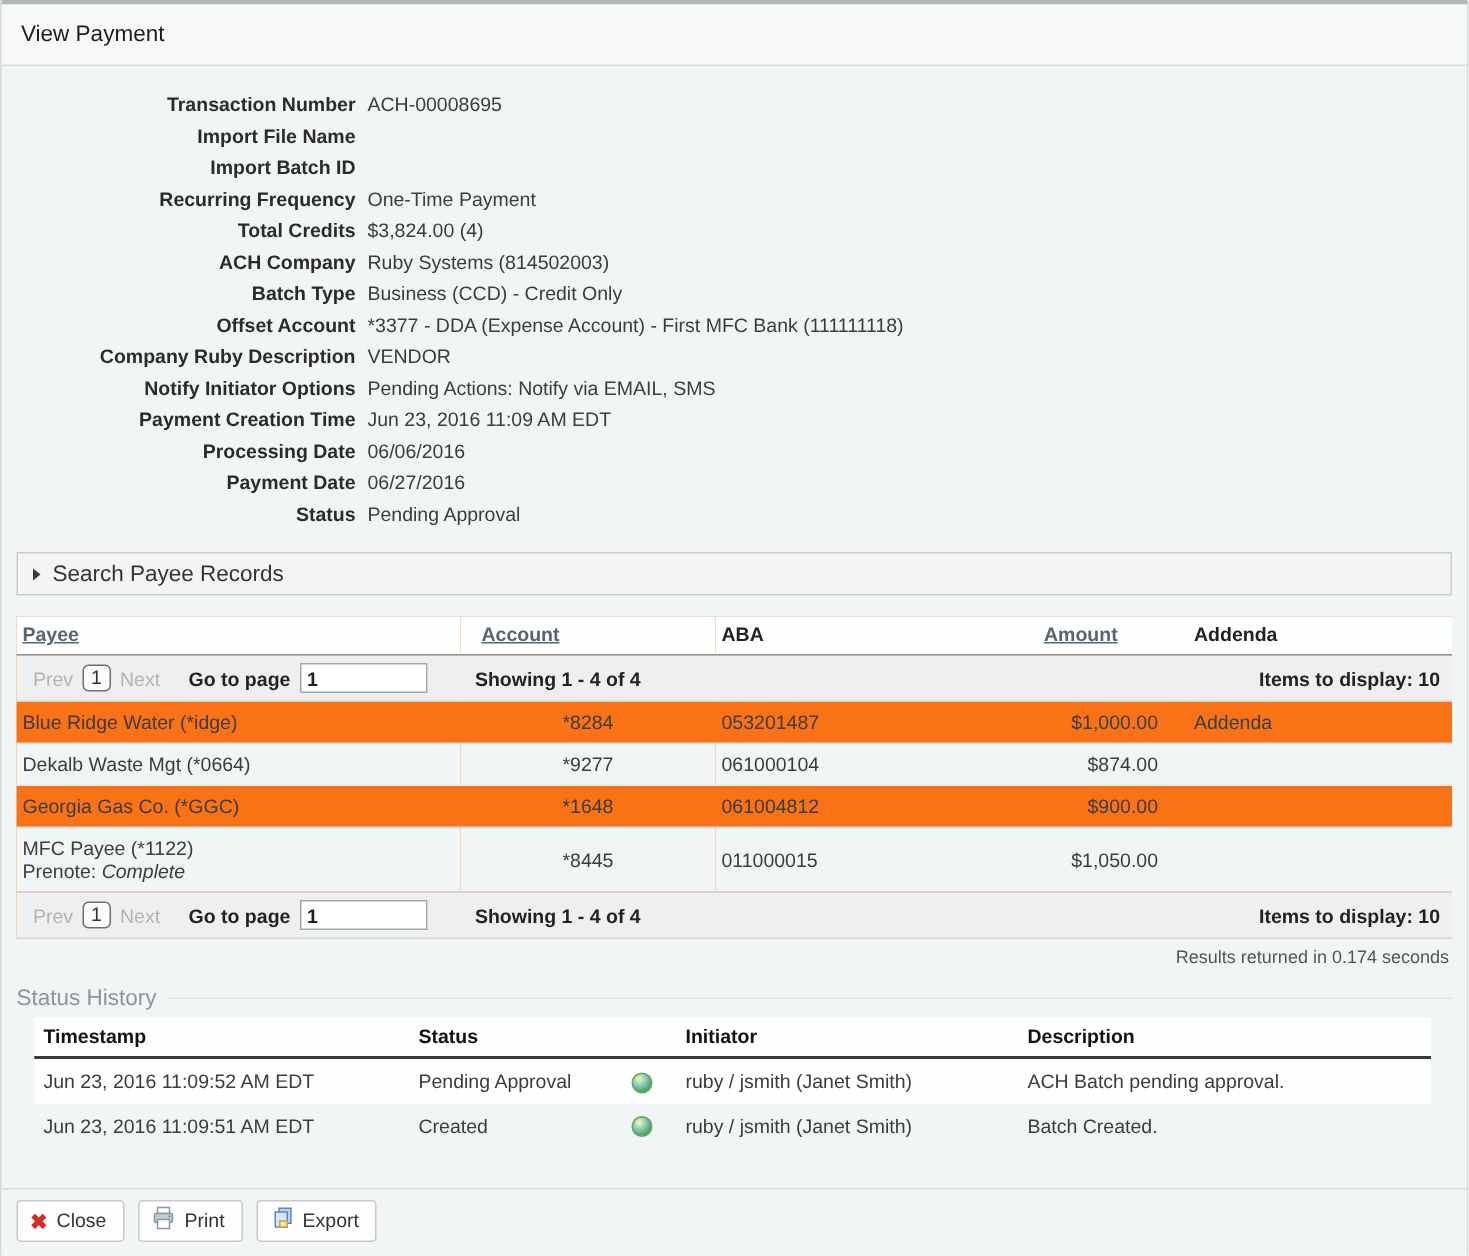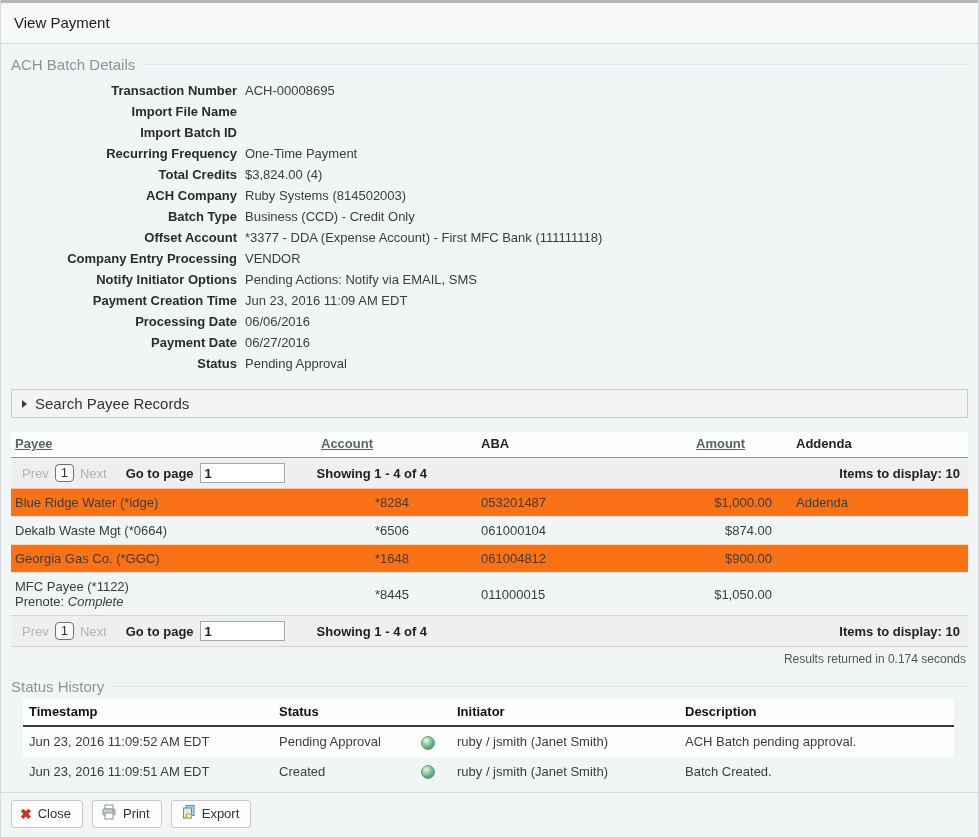--- a/index.html
+++ b/index.html
@@ -117,21 +117,20 @@
 
 <div class="page">
   <div class="topstrip"></div>
 
   <div class="titlebar">
     <h1>View Payment</h1>
   </div>
 
   <div class="content">
 
-    <div class="legend">ACH Batch Details</div>
     <div class="details">
       <div class="drow">
           <span class="dlabel">Transaction Number</span>
           <span class="dvalue">ACH-00008695</span>
         </div>
       <div class="drow">
           <span class="dlabel">Import File Name</span>
           <span class="dvalue"></span>
         </div>
       <div class="drow">
@@ -152,21 +151,21 @@
         </div>
       <div class="drow">
           <span class="dlabel">Batch Type</span>
           <span class="dvalue">Business (CCD) - Credit Only</span>
         </div>
       <div class="drow">
           <span class="dlabel">Offset Account</span>
           <span class="dvalue">*3377 - DDA (Expense Account) - First MFC Bank (111111118)</span>
         </div>
       <div class="drow">
-          <span class="dlabel">Company Entry Processing</span>
+          <span class="dlabel">Company Ruby Description</span>
           <span class="dvalue">VENDOR</span>
         </div>
       <div class="drow">
           <span class="dlabel">Notify Initiator Options</span>
           <span class="dvalue">Pending Actions: Notify via EMAIL, SMS</span>
         </div>
       <div class="drow">
           <span class="dlabel">Payment Creation Time</span>
           <span class="dvalue">Jun 23, 2016 11:09 AM EDT</span>
         </div>
@@ -222,21 +221,21 @@
       <tbody>
         <tr class="datarow">
           <td>Blue Ridge Water (*idge)</td>
           <td class="col-account">*8284</td>
           <td>053201487</td>
           <td class="col-amount">$1,000.00</td>
           <td class="col-addenda"><span class="addenda-link">Addenda</span></td>
         </tr>
         <tr class="datarow alt">
           <td>Dekalb Waste Mgt (*0664)</td>
-          <td class="col-account">*6506</td>
+          <td class="col-account">*9277</td>
           <td>061000104</td>
           <td class="col-amount">$874.00</td>
           <td class="col-addenda"></td>
         </tr>
         <tr class="datarow">
           <td>Georgia Gas Co. (*GGC)</td>
           <td class="col-account">*1648</td>
           <td>061004812</td>
           <td class="col-amount">$900.00</td>
           <td class="col-addenda"></td>

